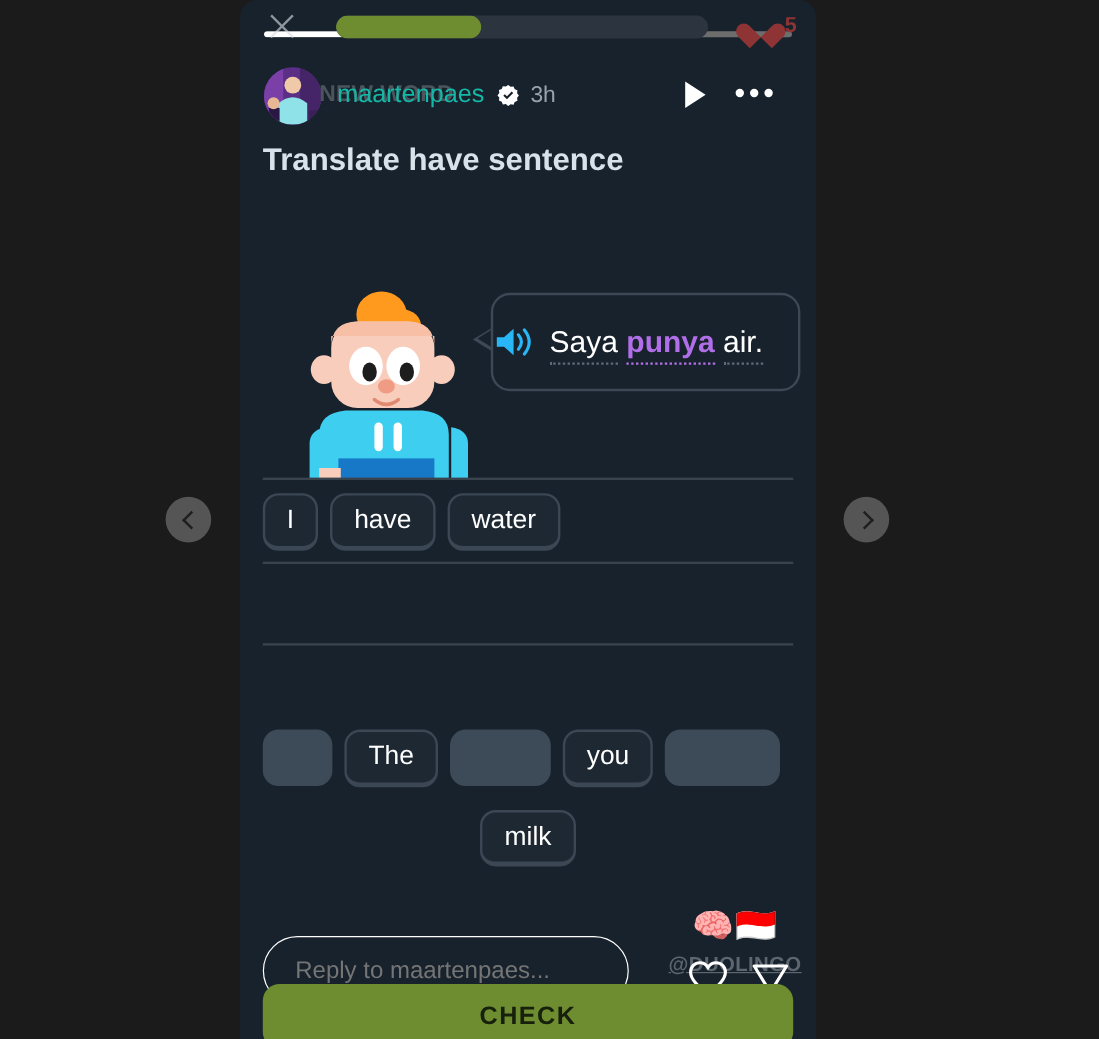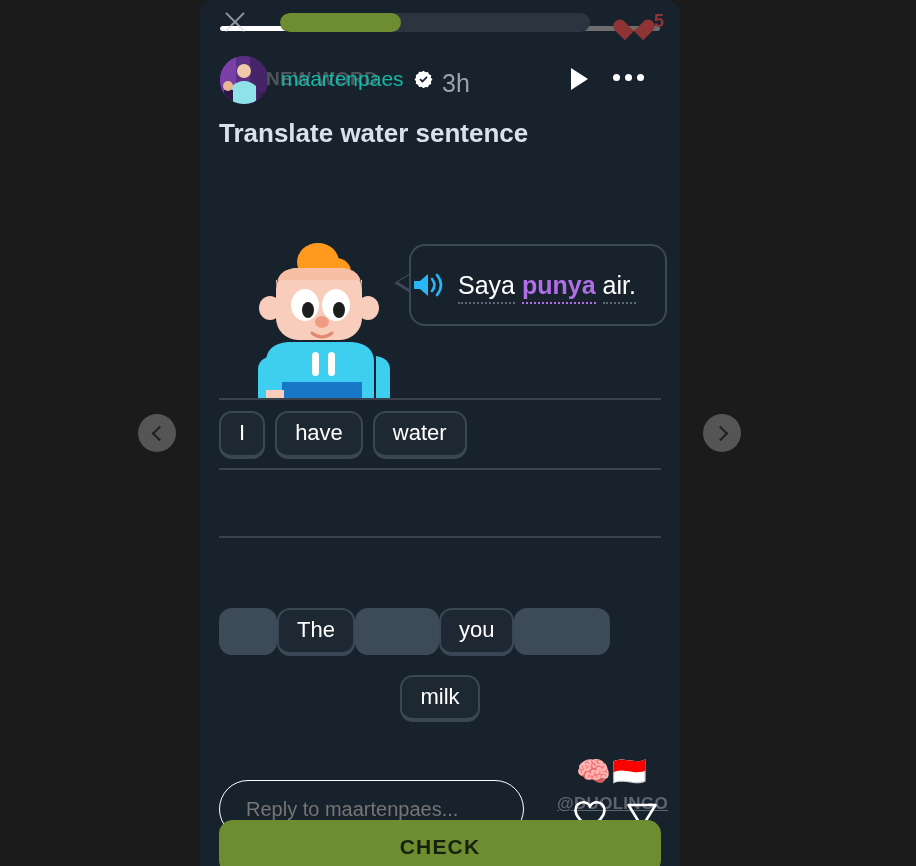--- a/index.html
+++ b/index.html
@@ -160,21 +160,21 @@
     position: absolute;
     left: 196px;
     top: 14px;
     width: 19px; height: 19px;
   }
   .time-ago {
     position: absolute;
     left: 224px;
     top: 13px;
     color: #9aa2ab;
-    font-size: 25px;
+    font-size: 19px;
   }
   .play-icon {
     position: absolute;
     left: 353px;
     top: 12px;
     width: 0; height: 0;
     border-left: 17px solid #ffffff;
     border-top: 11px solid transparent;
     border-bottom: 11px solid transparent;
   }
@@ -305,20 +305,21 @@
 
   
   .bank {
     position: absolute;
     left: 19px;
     top: 608px;
     width: 442px;
   }
   .bank-row {
     display: flex;
+    gap: 10px;
     margin-bottom: 19px;
   }
   .bank-row.r1 { justify-content: flex-start; }
   .bank-row.r2 { justify-content: center; }
 
   
   .reply-bar {
     position: absolute;
     left: 19px;
     bottom: 28px;
@@ -466,21 +467,21 @@
     </svg>
     <div class="time-ago">3h</div>
     <div class="play-icon"></div>
     <div class="more-dots">
       <i></i>
         <i></i>
         <i></i>
     </div>
   </div>
 
-  <div class="prompt-title">Translate water sentence</div>
+  <div class="prompt-title">Translate have sentence</div>
 
   <div class="char-area">
     <svg class="character" viewBox="0 0 152 160">
       <ellipse cx="70" cy="22" rx="21" ry="19" fill="#ff9a1f"></ellipse>
       <ellipse cx="88" cy="32" rx="15" ry="14" fill="#ff9a1f"></ellipse>
       <rect x="28" y="28" width="86" height="72" rx="22" fill="#f8cdbb"></rect>
       <path d="M28 50 Q28 28 50 28 L92 28 Q114 28 114 50 L114 40 L28 40 Z" fill="#f6bfa6"></path>
       <ellipse cx="22" cy="68" rx="11" ry="12" fill="#f8cdbb"></ellipse>
       <ellipse cx="120" cy="68" rx="11" ry="12" fill="#f8cdbb"></ellipse>
       <ellipse cx="57" cy="65" rx="14" ry="16" fill="#ffffff"></ellipse>

